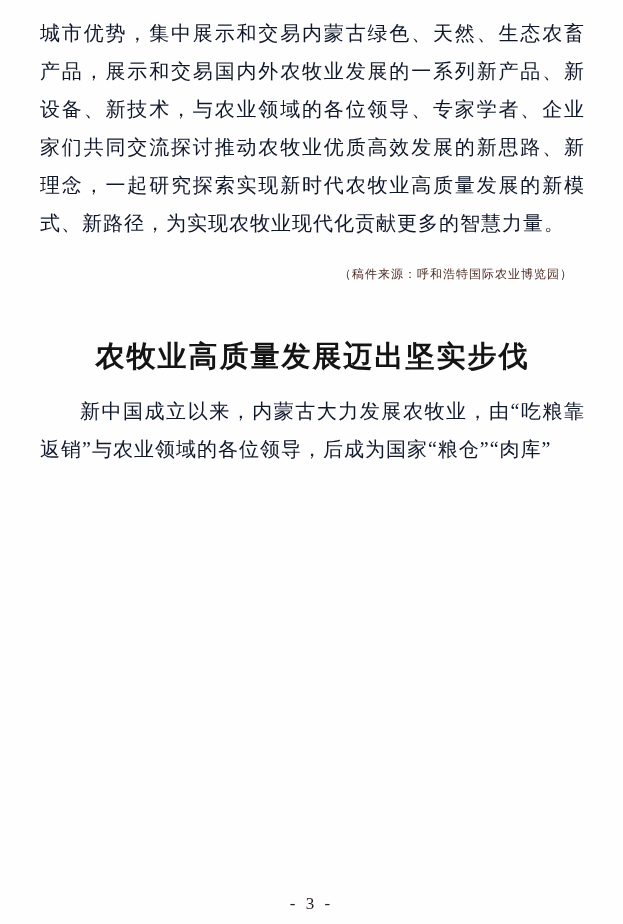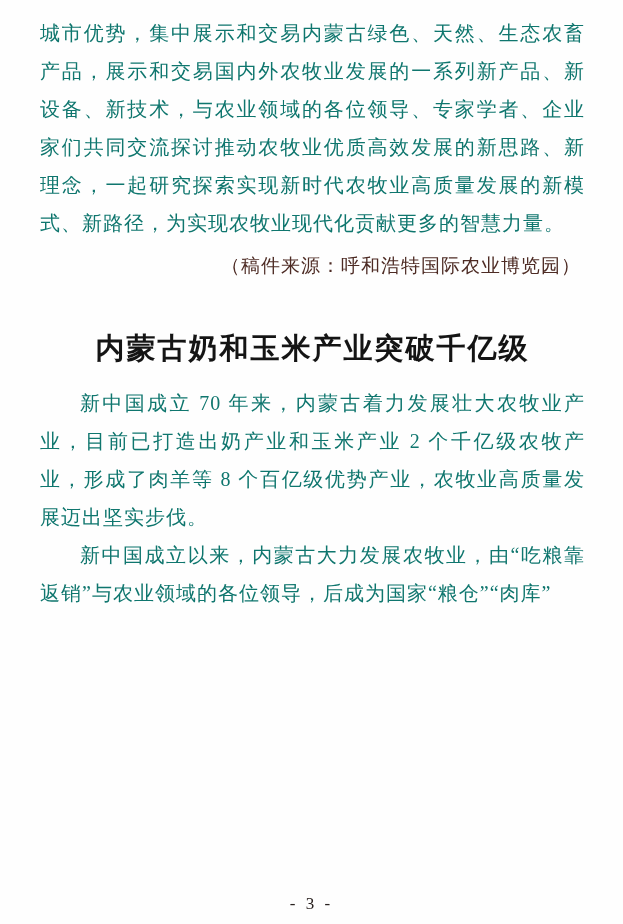--- a/index.html
+++ b/index.html
@@ -19,31 +19,31 @@
     position: absolute;
     top: 14px;
     left: 40px;
     right: 38px;
   }
   .body-para {
     margin: 0;
     font-size: 20px;
     line-height: 38px;
     letter-spacing: 1px;
-    color: #0f766e;
+    color: #0f172a;
     text-align: justify;
     text-justify: inter-ideograph;
     text-indent: 2em;
   }
   .no-indent {
     text-indent: 0;
   }
   .source-line {
-    margin: 4px;
-    font-size: 19px;
+    margin: 12px;
+    font-size: 12px;
     line-height: 40px;
     letter-spacing: 1px;
     color: #4d2b24;
     text-align: right;
   }
   .article-heading {
     margin: 42px 0 16px 0;
     font-size: 29px;
     line-height: 40px;
     font-weight: 700;
@@ -70,23 +70,22 @@
 <body>
 
 <div class="page">
   <div class="content">
 
     <p class="body-para no-indent">城市优势，集中展示和交易内蒙古绿色、天然、生态农畜产品，展示和交易国内外农牧业发展的一系列新产品、新设备、新技术，与农业领域的各位领导、专家学者、企业家们共同交流探讨推动农牧业优质高效发展的新思路、新理念，一起研究探索实现新时代农牧业高质量发展的新模式、新路径，为实现农牧业现代化贡献更多的智慧力量。</p>
 
 
     <p class="source-line">（稿件来源：呼和浩特国际农业博览园）</p>
 
-    <h1 class="article-heading">内蒙古奶和玉米产业突破千亿级</h1>
+    <h1 class="article-heading">农牧业高质量发展迈出坚实步伐</h1>
 
-    <p class="body-para">新中国成立 70 年来，内蒙古着力发展壮大农牧业产业，目前已打造出奶产业和玉米产业 2 个千亿级农牧产业，形成了肉羊等 8 个百亿级优势产业，农牧业高质量发展迈出坚实步伐。</p>
 
     <p class="body-para">新中国成立以来，内蒙古大力发展农牧业，由“吃粮靠返销”与农业领域的各位领导，后成为国家“粮仓”“肉库”</p>
 
   </div>
 
   <div class="footer">
     <span class="page-number">- 3 -</span>
   </div>
 </div>
 

